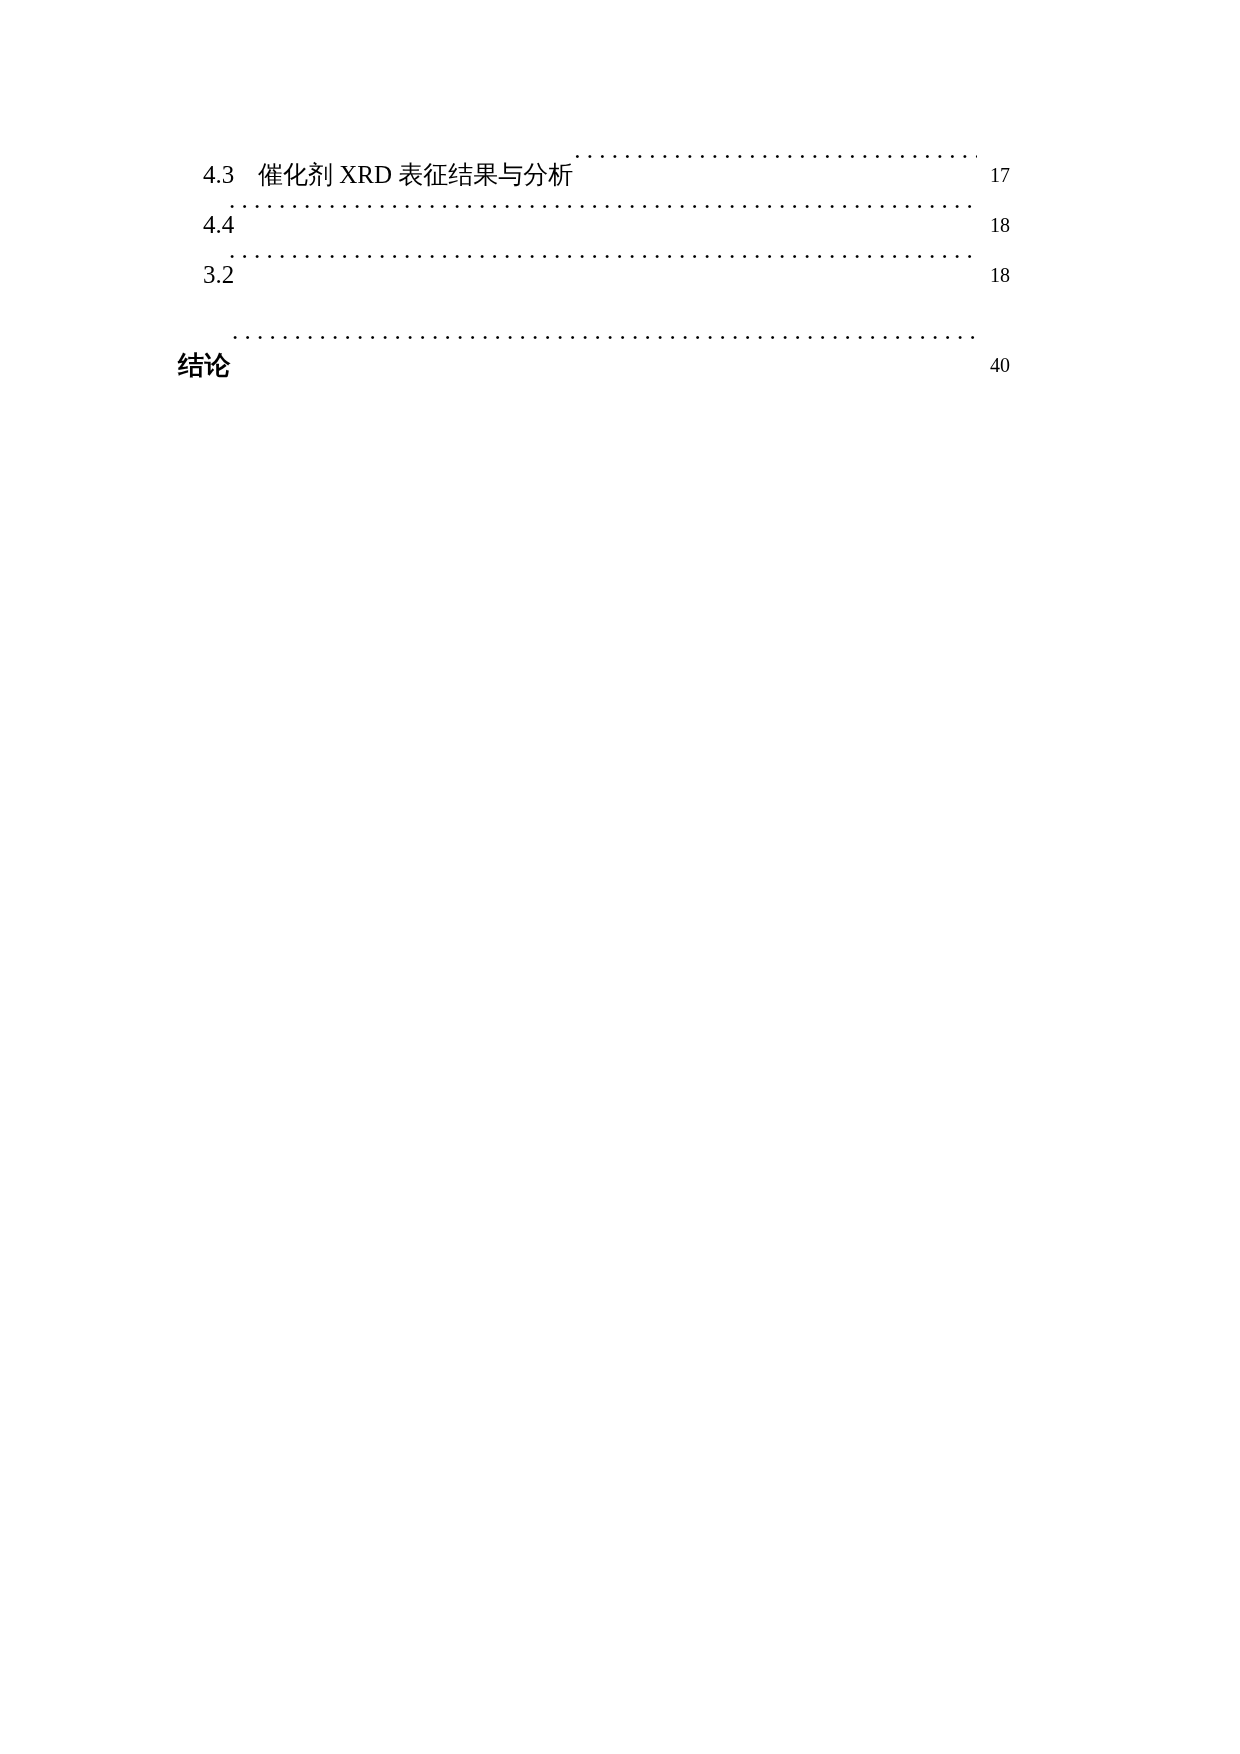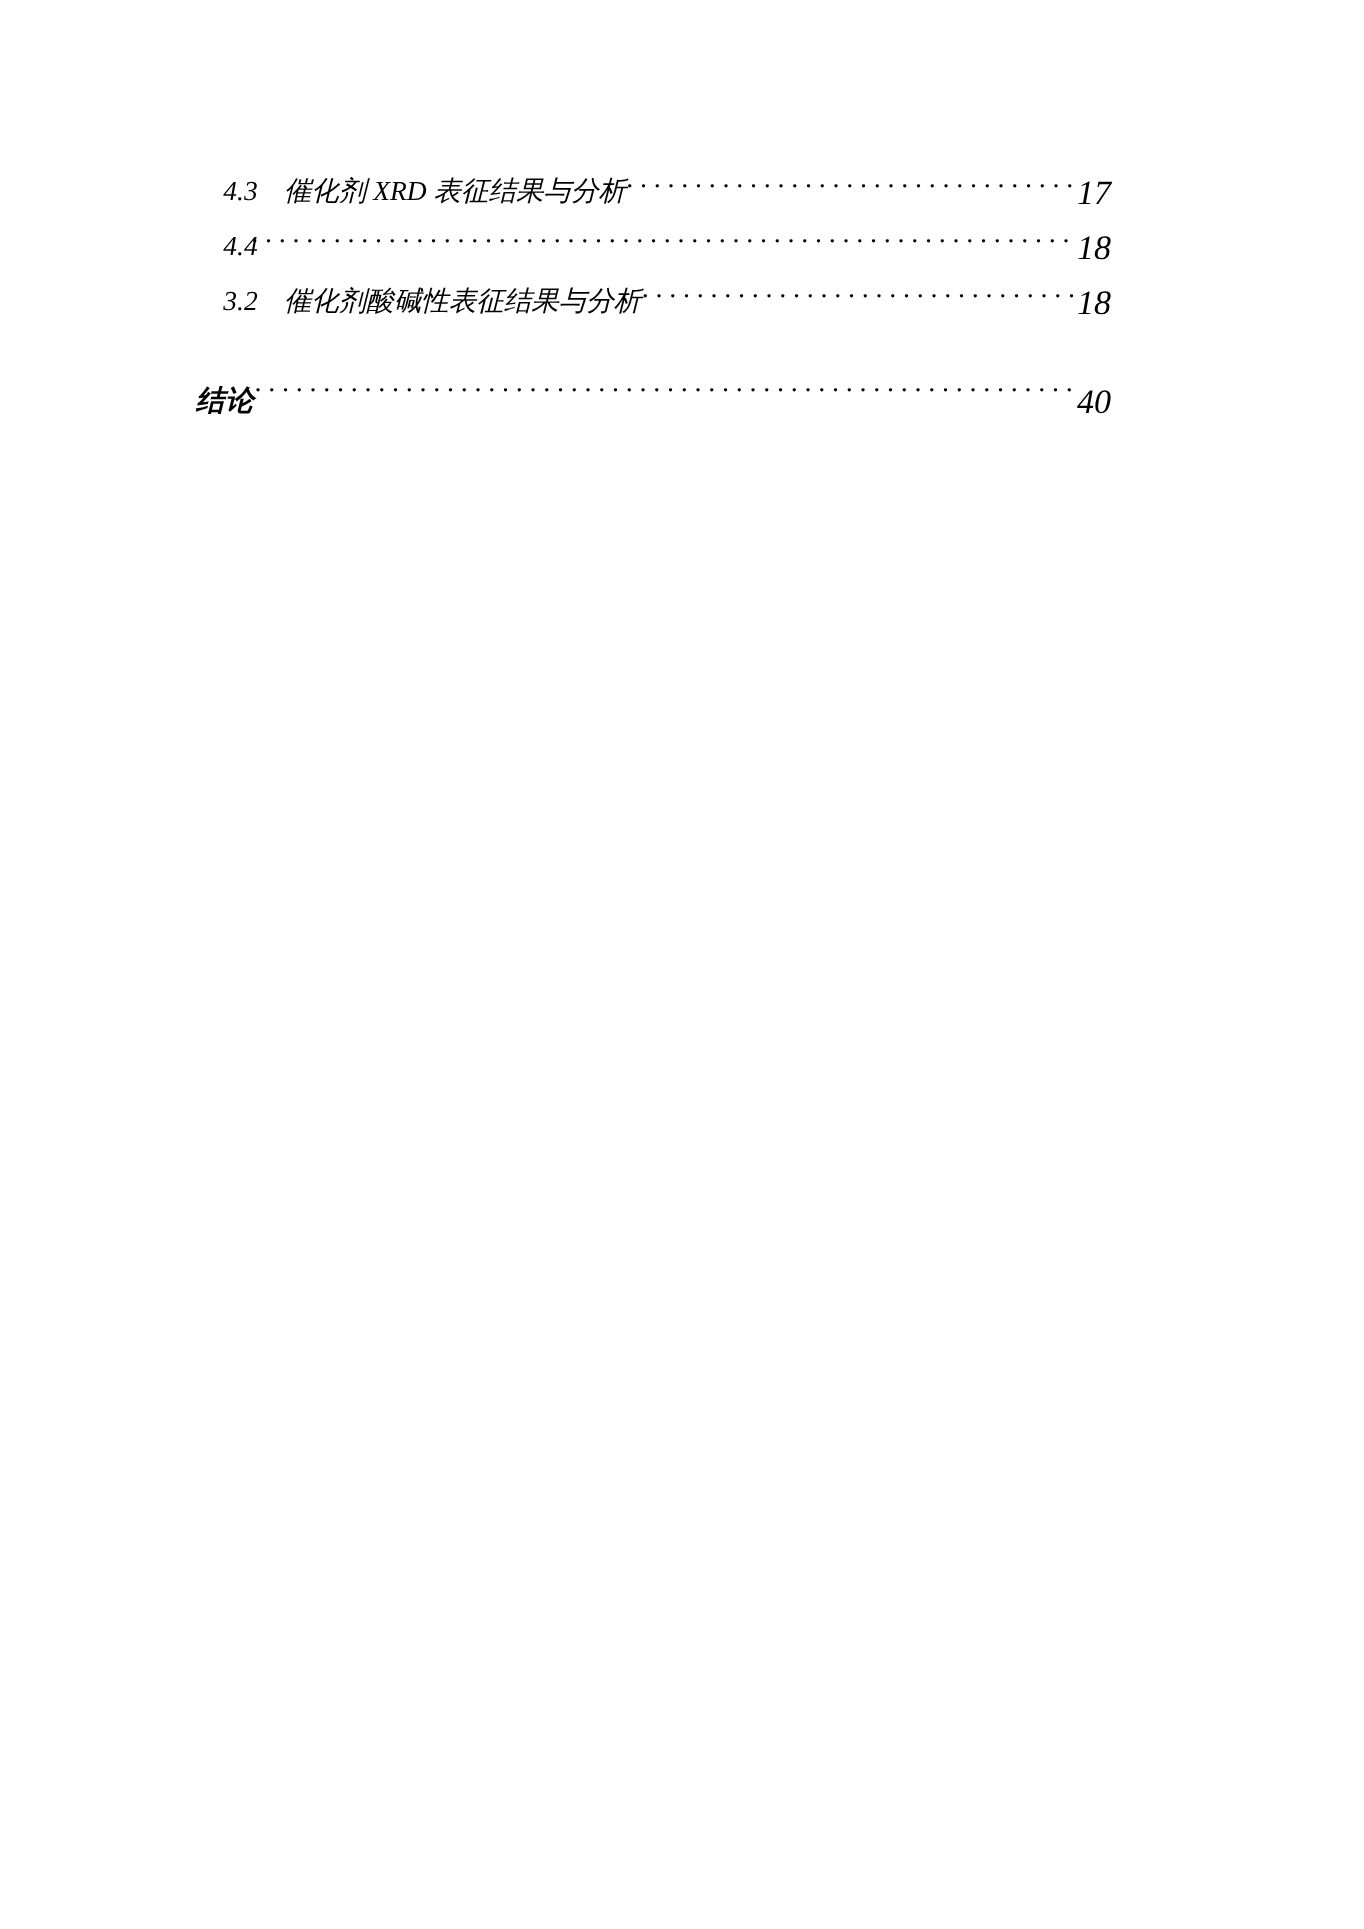--- a/index.html
+++ b/index.html
@@ -21,24 +21,23 @@
   .toc {
     position: absolute;
     left: 178px;
     top: 150px;
     width: 832px;
   }
 
   
   .toc-entry {
     display: flex;
-    align-items: center;
+    align-items: flex-start;
     width: 100%;
     white-space: nowrap;
-    font-style: italic;
   }
 
   
   .level2 {
     height: 50px;
     font-size: 25px;
     line-height: 50px;
     font-family: "Liberation Serif", "DejaVu Serif", serif;
   }
 
@@ -99,21 +98,21 @@
 
   .level1 .leader::after {
     font-size: 25px;
   }
 
   .entry-page {
     flex: 0 0 auto;
     text-align: right;
     font-family: "Liberation Serif", "DejaVu Serif", serif;
     font-weight: normal;
-    font-size: 31px;
+    font-size: 20px;
     padding-left: 0px;
     min-width: 32px;
   }
 
   .entry-title, .entry-number, .entry-page {
     display: inline-block;
   }
 </style>
 </head>
 <body>
@@ -129,21 +128,20 @@
     </div>
 
     <div class="toc-entry level2">
       <span class="entry-number">4.4</span>
       <span class="leader"></span>
       <span class="entry-page">18</span>
     </div>
 
     <div class="toc-entry level2">
       <span class="entry-number">3.2</span>
-      <span class="entry-title">催化剂酸碱性表征结果与分析</span>
       <span class="leader"></span>
       <span class="entry-page">18</span>
     </div>
 
     <div class="level1-spacer-top"></div>
 
     <div class="toc-entry level1">
       <span class="entry-title">结论</span>
       <span class="leader"></span>
       <span class="entry-page">40</span>

